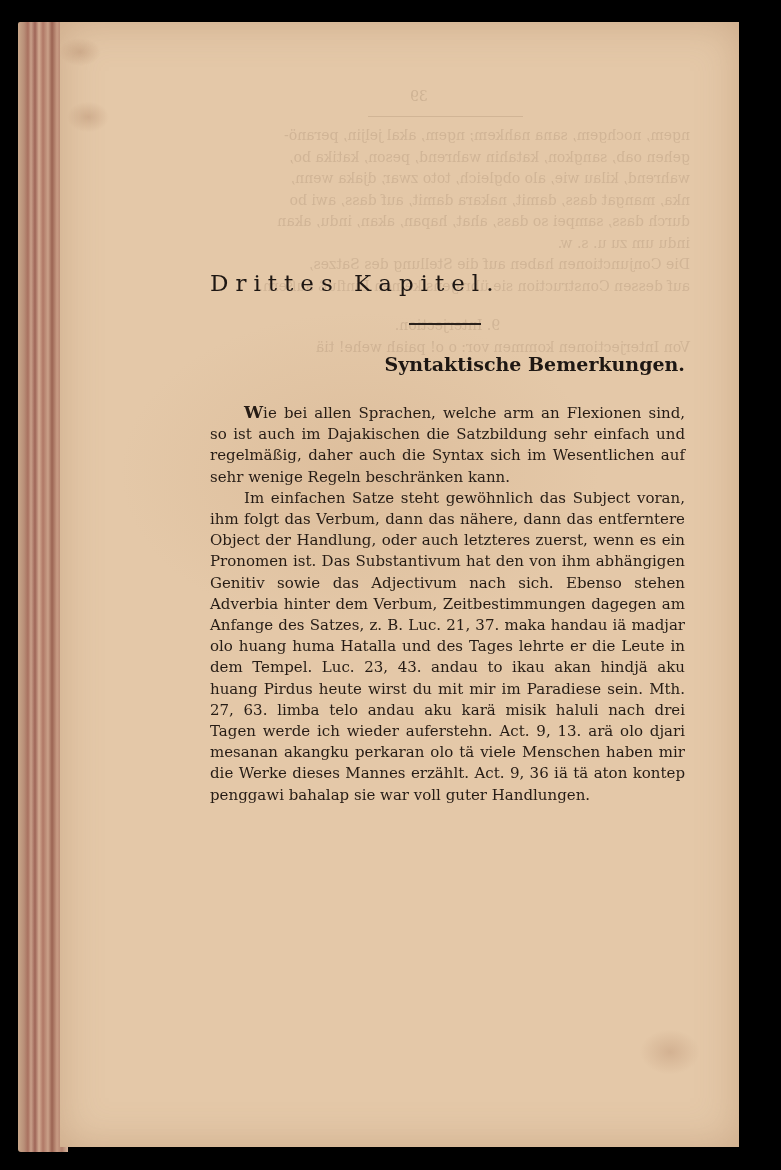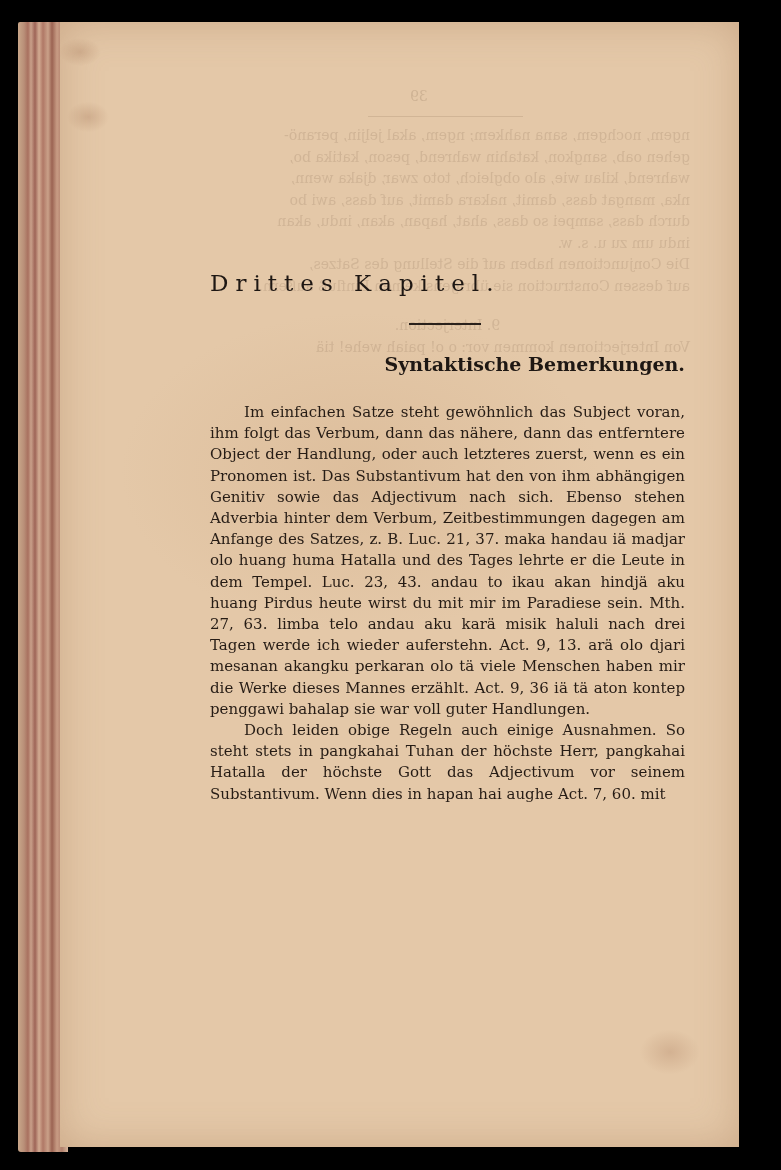--- a/index.html
+++ b/index.html
@@ -70,16 +70,16 @@
     <div style="text-align:center;padding-top:18px">9. Interjection.</div>
     <div>Von Interjectionen kommen vor: o o! paiah wehe! tiä</div>
   </div>
 </div>
 
 <div class="content">
   <div class="chapter-title">Drittes Kapitel.</div>
   <div class="title-rule"></div>
   <div class="section-title">Syntaktische Bemerkungen.</div>
   <div class="body-text">
+    <p><span class="dropcap">W</span><span>ie bei allen Sprachen, welche arm an Flexionen sind, so ist auch im Dajakischen die Satzbildung sehr einfach und regelmäßig, daher auch die Syntax sich im Wesentlichen auf sehr wenige Regeln beschränken kann.</span></p>
     <p><span>Im einfachen Satze steht gewöhnlich das Subject voran, ihm folgt das Verbum, dann das nähere, dann das entferntere Object der Handlung, oder auch letzteres zuerst, wenn es ein Pronomen ist. Das Substantivum hat den von ihm abhängigen Genitiv sowie das Adjectivum nach sich. Ebenso stehen Adverbia hinter dem Verbum, Zeitbestimmungen dagegen am Anfange des Satzes, z. B. Luc. 21, 37. maka handau iä madjar olo huang huma Hatalla und des Tages lehrte er die Leute in dem Tempel. Luc. 23, 43. andau to ikau akan hindjä aku huang Pirdus heute wirst du mit mir im Paradiese sein. Mth. 27, 63. limba telo andau aku karä misik haluli nach drei Tagen werde ich wieder auferstehn. Act. 9, 13. arä olo djari mesanan akangku perkaran olo tä viele Menschen haben mir die Werke dieses Mannes erzählt. Act. 9, 36 iä tä aton kontep penggawi bahalap sie war voll guter Handlungen.</span></p>
-    <p><span>Doch leiden obige Regeln auch einige Ausnahmen. So steht stets in pangkahai Tuhan der höchste Herr, pangkahai Hatalla der höchste Gott das Adjectivum vor seinem Substantivum. Wenn dies in hapan hai aughe Act. 7, 60. mit</span></p>
   </div>
 </div>
 
 </body></html>

